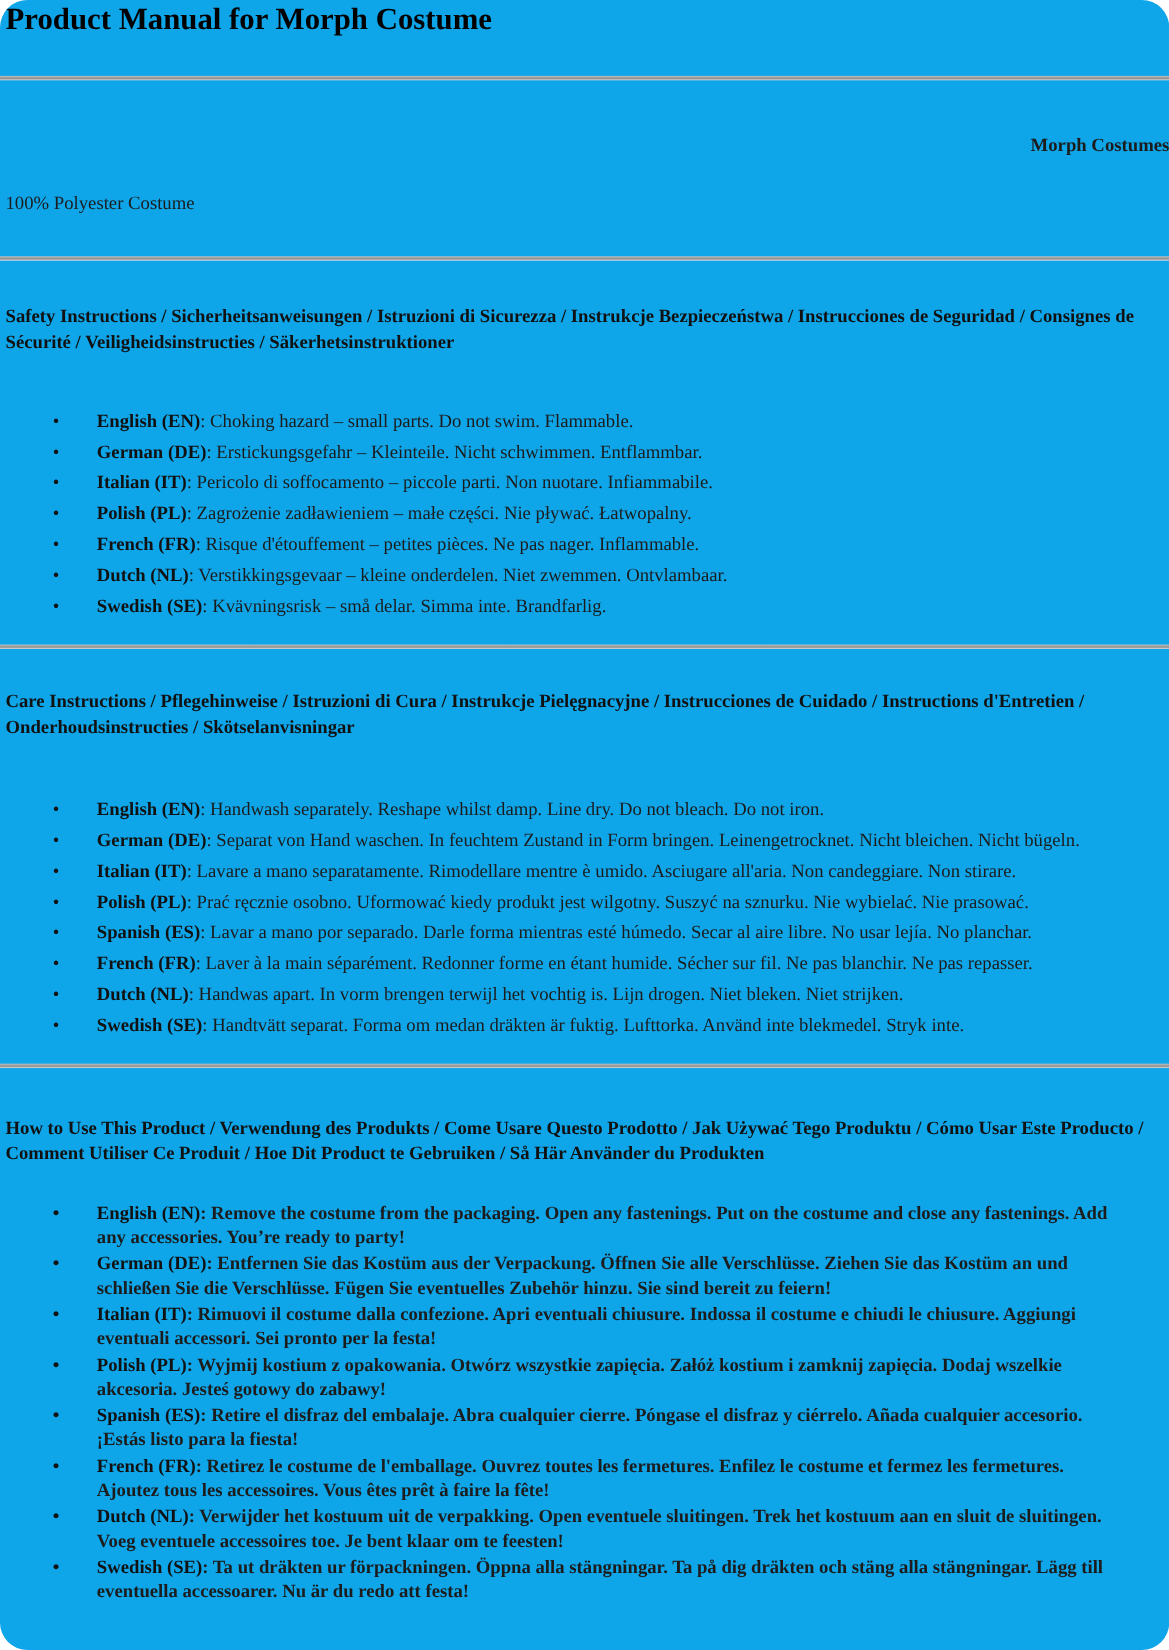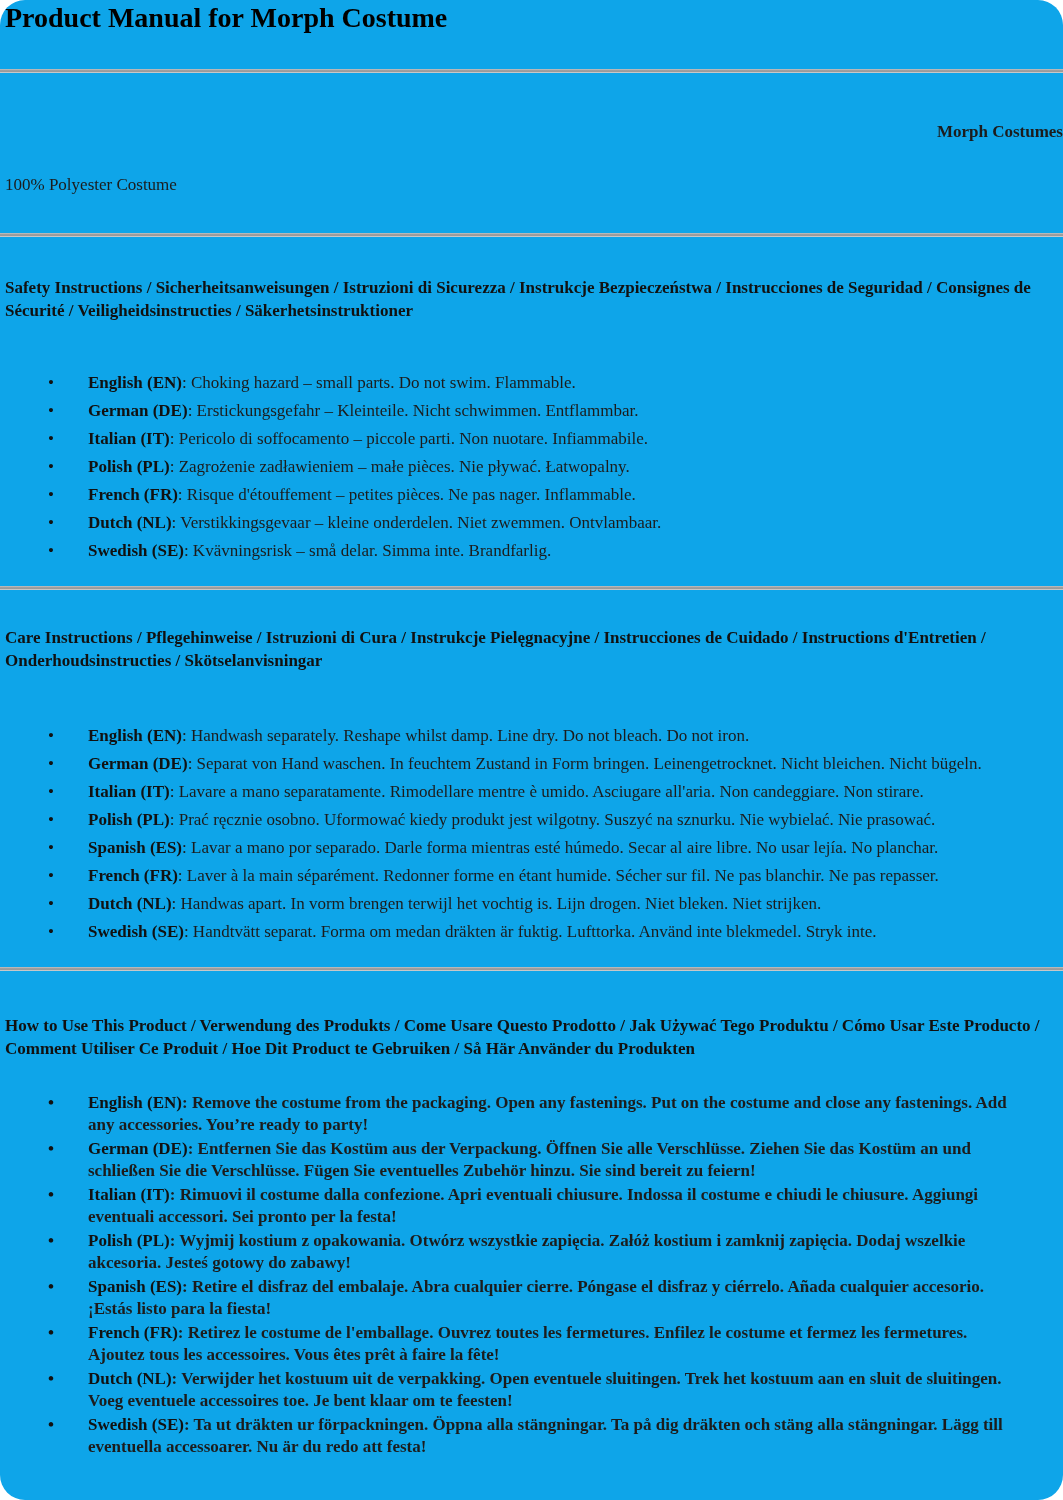--- a/index.html
+++ b/index.html
@@ -92,21 +92,21 @@
   <p class="material">100% Polyester Costume</p>
 
   <div class="rule rule-2"></div>
 
   <div class="section-safety">
     <h2>Safety Instructions / Sicherheitsanweisungen / Istruzioni di Sicurezza / Instrukcje Bezpieczeństwa / Instrucciones de Seguridad / Consignes de Sécurité / Veiligheidsinstructies / Säkerhetsinstruktioner</h2>
     <ul>
       <li><strong>English (EN)</strong><span>: Choking hazard – small parts. Do not swim. Flammable.</span></li>
       <li><strong>German (DE)</strong><span>: Erstickungsgefahr – Kleinteile. Nicht schwimmen. Entflammbar.</span></li>
       <li><strong>Italian (IT)</strong><span>: Pericolo di soffocamento – piccole parti. Non nuotare. Infiammabile.</span></li>
-      <li><strong>Polish (PL)</strong><span>: Zagrożenie zadławieniem – małe pièces. Nie pływać. Łatwopalny.</span></li>
+      <li><strong>Polish (PL)</strong><span>: Zagrożenie zadławieniem – małe części. Nie pływać. Łatwopalny.</span></li>
       <li><strong>French (FR)</strong><span>: Risque d'étouffement – petites pièces. Ne pas nager. Inflammable.</span></li>
       <li><strong>Dutch (NL)</strong><span>: Verstikkingsgevaar – kleine onderdelen. Niet zwemmen. Ontvlambaar.</span></li>
       <li><strong>Swedish (SE)</strong><span>: Kvävningsrisk – små delar. Simma inte. Brandfarlig.</span></li>
     </ul>
   </div>
 
   <div class="rule rule-3"></div>
 
   <div class="section-care">
     <h2>Care Instructions / Pflegehinweise / Istruzioni di Cura / Instrukcje Pielęgnacyjne / Instrucciones de Cuidado / Instructions d'Entretien / Onderhoudsinstructies / Skötselanvisningar</h2>

